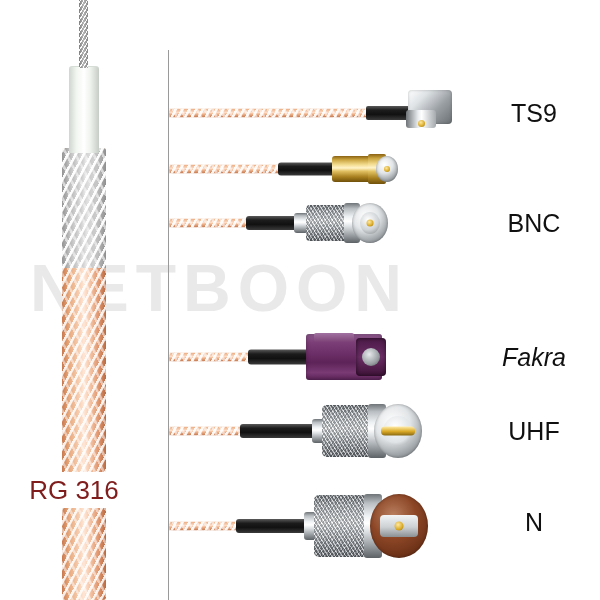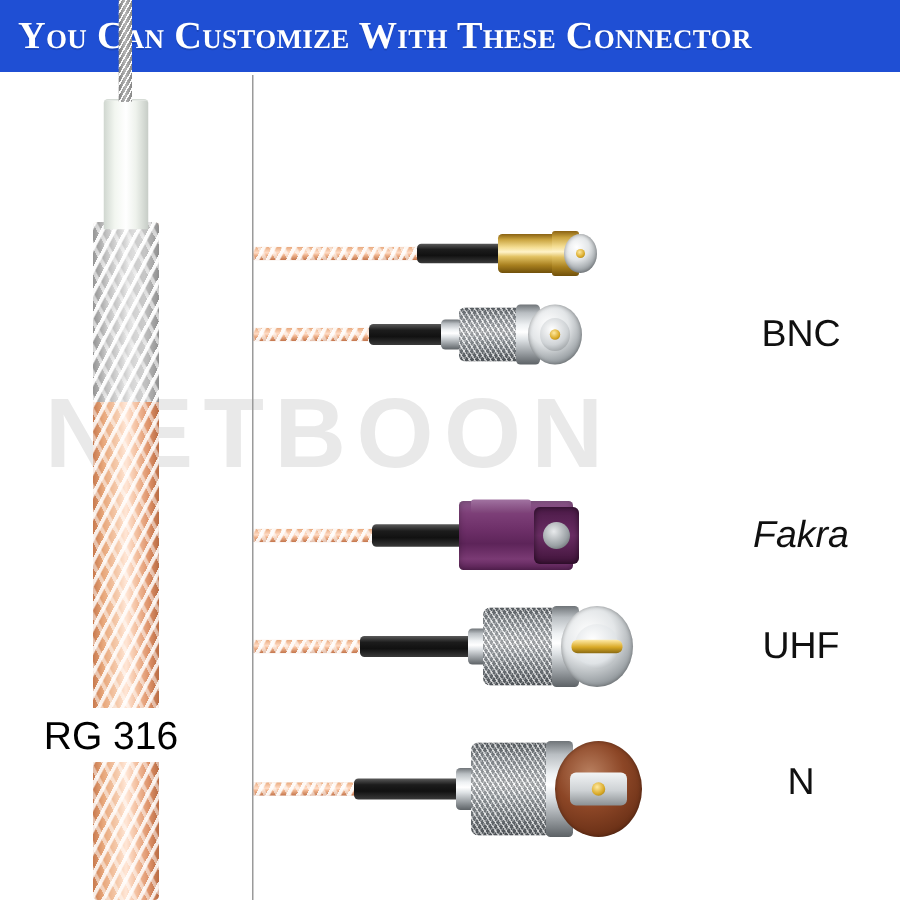--- a/index.html
+++ b/index.html
@@ -102,21 +102,21 @@
       repeating-linear-gradient(120deg,
         rgba(255,255,255,.95) 0 1px, rgba(110,110,110,.45) 1px 3px),
       linear-gradient(to right,#8d8d8d,#f0f0f0,#9d9d9d);
     border-radius:1px;
   }
 
   .rg-label{
     position:absolute;left:8px;top:472px;
     width:132px;height:36px;
     background:#ffffff;
-    color:#000000;
+    color:#7f1d1d;
     font-size:26px;
     line-height:36px;
     text-align:center;
     z-index:8;
     white-space:nowrap;
   }
 
   
   .row{position:absolute;left:168px;width:432px;height:62px;z-index:4;}
   .lead{
@@ -223,36 +223,41 @@
     position:absolute;
     border-radius:3px;
     background:linear-gradient(to right,#6f7478,#e9ecee 40%,#ffffff 52%,#a5aaae 100%);
   }
 </style>
 </head>
 <body>
 
 <div id="stage">
 
-  <div class="header">
-    <div class="header-title">You Can Customize With These Connector</div>
-  </div>
 
   <div class="watermark">NETBOON</div>
 
   <div class="divider"></div>
 
   <div class="cable-vert">
     <div class="cv-jacket"></div>
     <div class="cv-braid"></div>
     <div class="cv-diel"></div>
     <div class="cv-center"></div>
   </div>
   <div class="rg-label">RG 316</div>
 
+  <div class="row" style="top:82px;">
+    <div class="lead" style="left:0;width:204px;"></div>
+    <div class="boot taper" style="left:198px;width:48px;height:14px;"></div>
+    <div class="ra-block" style="left:240px;top:8px;width:44px;height:34px;"></div>
+    <div class="ra-barrel" style="left:238px;top:28px;width:30px;height:18px;"></div>
+    <div class="pin" style="left:250px;top:38px;width:7px;height:7px;transform:none;"></div>
+    <div class="label">TS9</div>
+  </div>
 
   <div class="row" style="top:138px;">
     <div class="lead" style="left:0;width:116px;"></div>
     <div class="boot" style="left:110px;width:58px;height:13px;"></div>
     <div class="metal gold" style="left:164px;width:44px;height:26px;border-radius:3px;"></div>
     <div class="metal gold" style="left:200px;width:18px;height:30px;border-radius:2px;"></div>
     <div class="face" style="left:208px;width:22px;height:26px;">
       <div class="pin" style="width:6px;height:6px;"></div>
     </div>
   </div>

